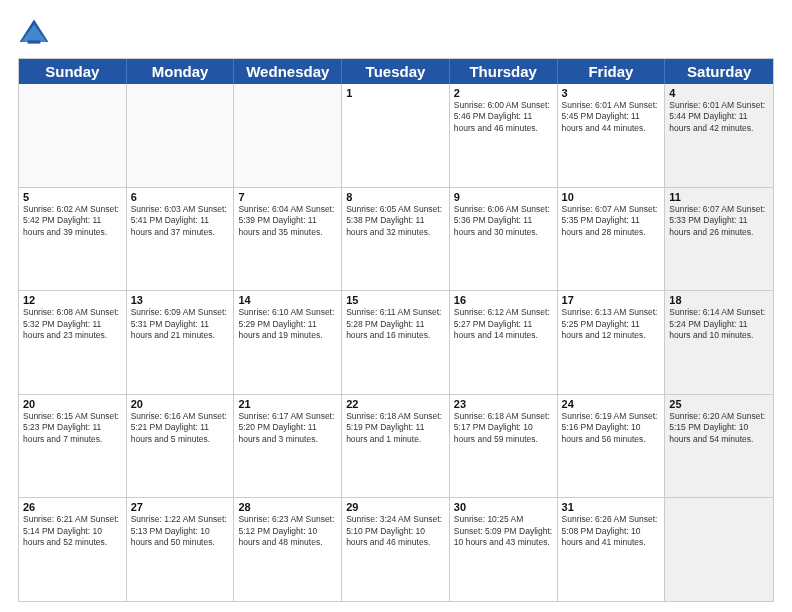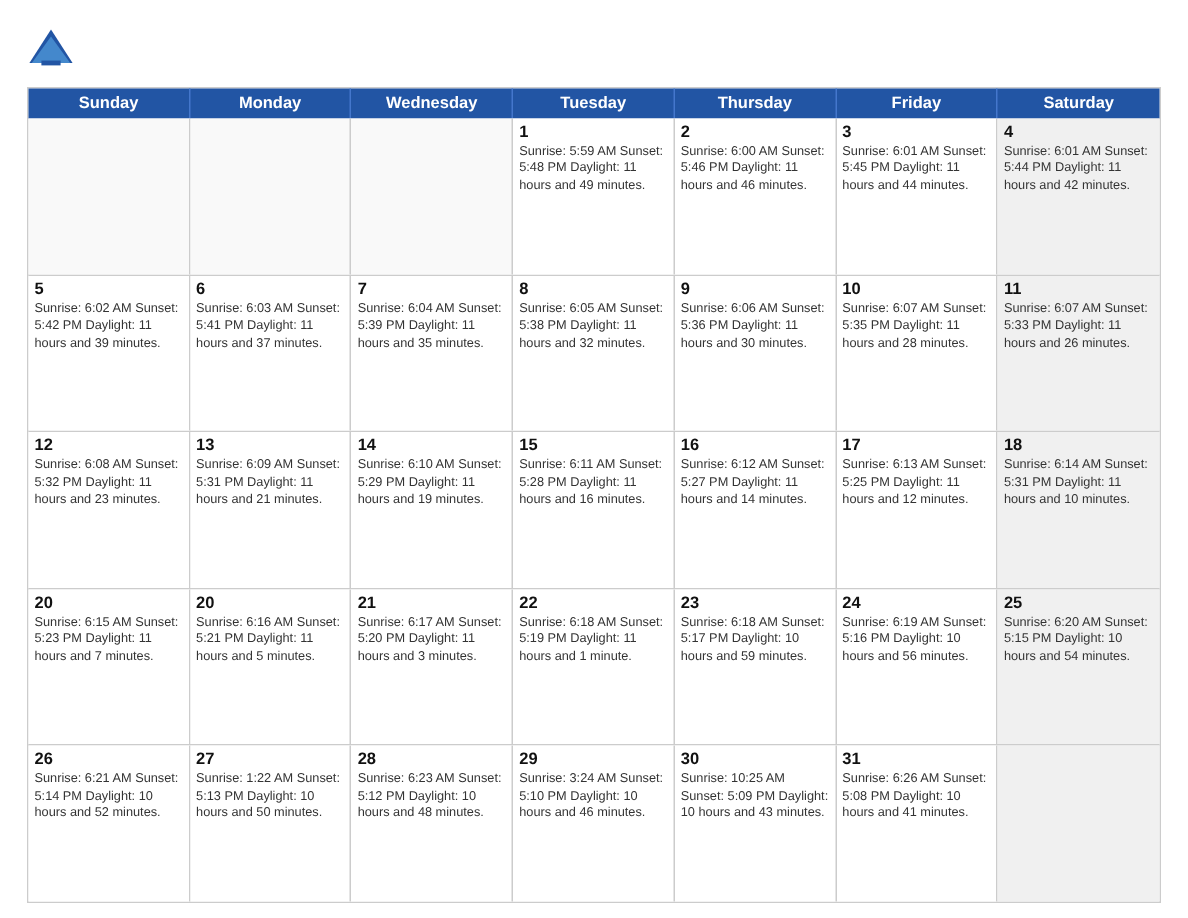--- a/index.html
+++ b/index.html
@@ -57,21 +57,21 @@
       flex-direction: column;
       border: 1px solid #ccc;
     }
     .day-headers {
       display: grid;
       grid-template-columns: repeat(7, 1fr);
       background: #2255a4;
     }
     .day-header {
       color: #fff;
-      font-size: 11px;
+      font-size: 15px;
       font-weight: bold;
       text-align: center;
       padding: 4px 2px;
       border-right: 1px solid #4477cc;
     }
     .day-header:last-child { border-right: none; }
     .weeks {
       flex: 1;
       display: flex;
       flex-direction: column;
@@ -140,24 +140,20 @@
         <div class="day-header">Friday</div>
         <div class="day-header">Saturday</div>
       </div>
     <div class="weeks">
     <div class="week-row">
           <div class="day-cell empty"></div>
           <div class="day-cell empty"></div>
           <div class="day-cell empty"></div>
           <div class="day-cell">
             <span class="day-number">1</span>
-            <div class="day-info">Sunrise: 5:59 AM
-Sunset: 5:48 PM
-Daylight: 11 hours
-and 49 minutes.</div>
           </div>
           <div class="day-cell">
             <span class="day-number">2</span>
             <div class="day-info">Sunrise: 6:00 AM
 Sunset: 5:46 PM
 Daylight: 11 hours
 and 46 minutes.</div>
           </div>
           <div class="day-cell">
             <span class="day-number">3</span>
@@ -264,21 +260,21 @@
           <div class="day-cell">
             <span class="day-number">17</span>
             <div class="day-info">Sunrise: 6:13 AM
 Sunset: 5:25 PM
 Daylight: 11 hours
 and 12 minutes.</div>
           </div>
           <div class="day-cell shaded">
             <span class="day-number">18</span>
             <div class="day-info">Sunrise: 6:14 AM
-Sunset: 5:31 PM
+Sunset: 5:24 PM
 Daylight: 11 hours
 and 10 minutes.</div>
           </div>
         </div>
         <div class="week-row">
           <div class="day-cell">
             <span class="day-number">20</span>
             <div class="day-info">Sunrise: 6:15 AM
 Sunset: 5:23 PM
 Daylight: 11 hours

